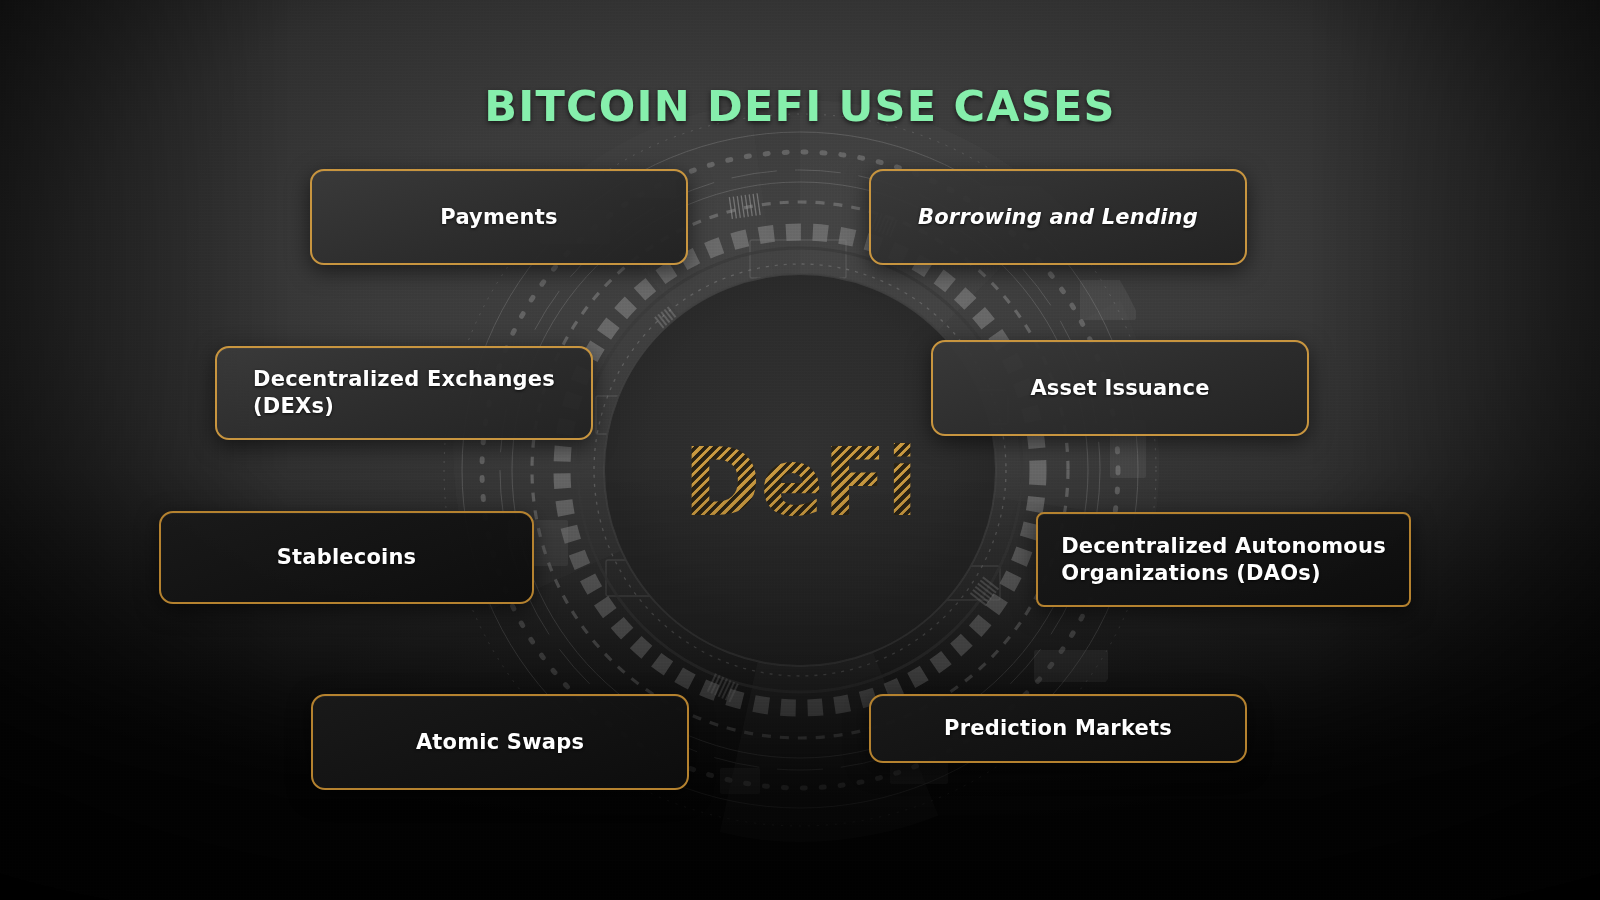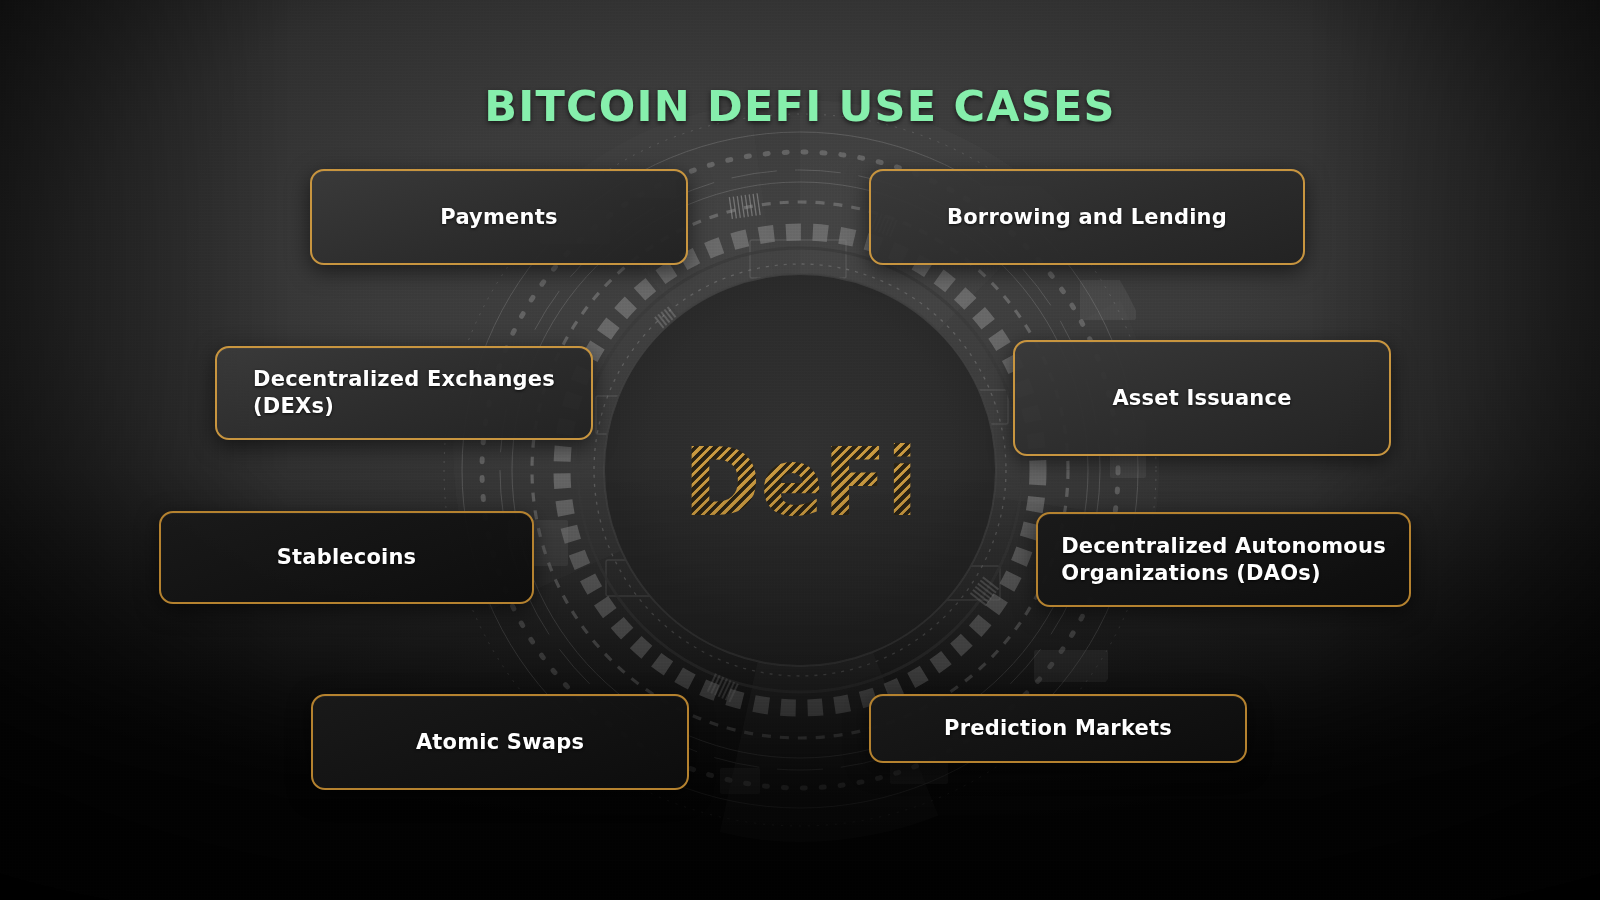--- a/index.html
+++ b/index.html
@@ -259,34 +259,34 @@
 
   <div class="bg-vignette"></div>
   <div class="bg-noise"></div>
 
   <h1 class="title">BITCOIN DEFI USE CASES</h1>
 
   <div id="cards-layer">
       <div class="card" style="left: 310px; top: 169px; width: 378px; height: 96px;">
         <span class="card-label">Payments</span>
       </div>
-      <div class="card" style="left: 869px; top: 169px; width: 436px; height: 96px;">
+      <div class="card" style="left: 869px; top: 169px; width: 378px; height: 96px; font-style: italic;">
         <span class="card-label">Borrowing and Lending</span>
       </div>
       <div class="card" style="left: 215px; top: 346px; width: 378px; height: 94px;">
         <span class="card-label">Decentralized Exchanges
 (DEXs)</span>
       </div>
-      <div class="card" style="left: 1013px; top: 340px; width: 378px; height: 116px;">
+      <div class="card" style="left: 931px; top: 340px; width: 378px; height: 96px;">
         <span class="card-label">Asset Issuance</span>
       </div>
       <div class="card dark" style="left: 159px; top: 511px; width: 375px; height: 93px;">
         <span class="card-label">Stablecoins</span>
       </div>
-      <div class="card dark" style="left: 1036px; top: 512px; width: 375px; height: 95px;">
+      <div class="card dark" style="left: 1036px; top: 512px; width: 375px; height: 95px; border-radius: 8px;">
         <span class="card-label">Decentralized Autonomous
 Organizations (DAOs)</span>
       </div>
       <div class="card dark" style="left: 311px; top: 694px; width: 378px; height: 96px;">
         <span class="card-label">Atomic Swaps</span>
       </div>
       <div class="card dark" style="left: 869px; top: 694px; width: 378px; height: 69px;">
         <span class="card-label">Prediction Markets</span>
       </div>
     </div>

